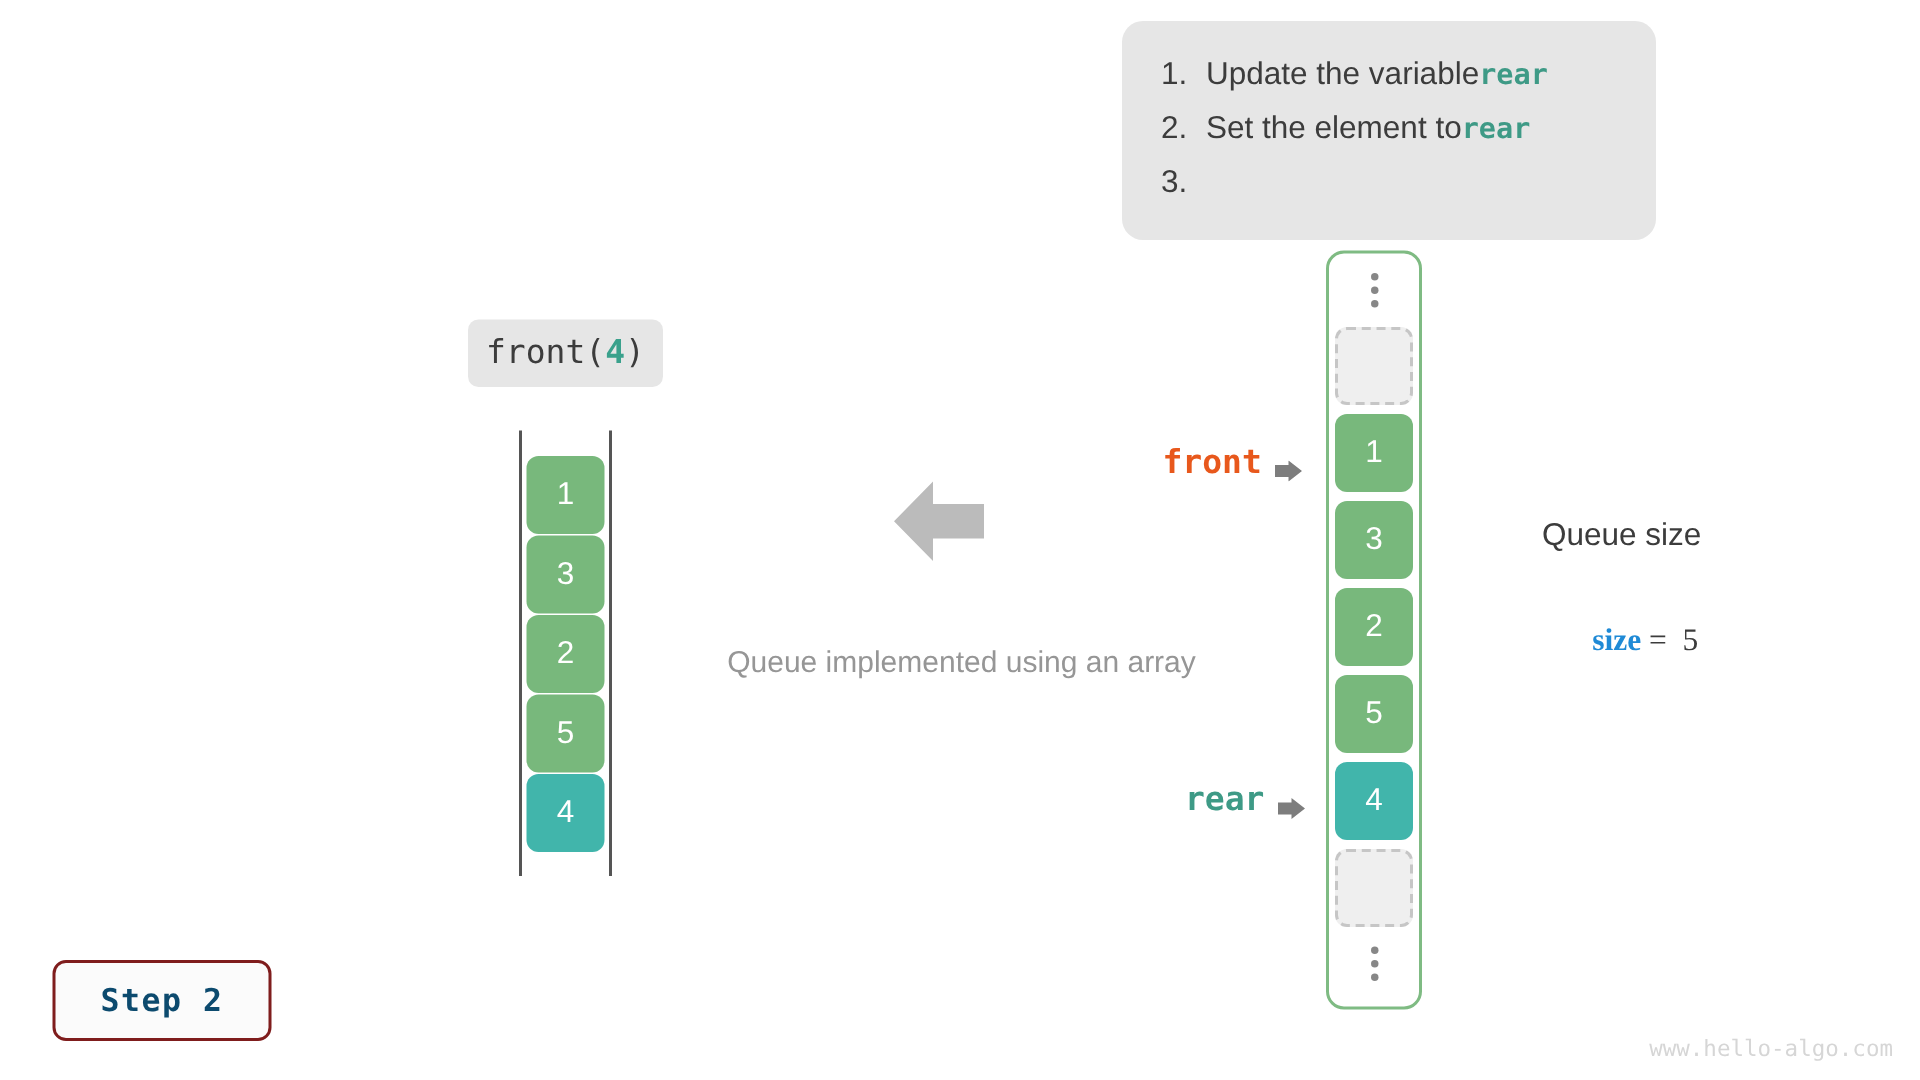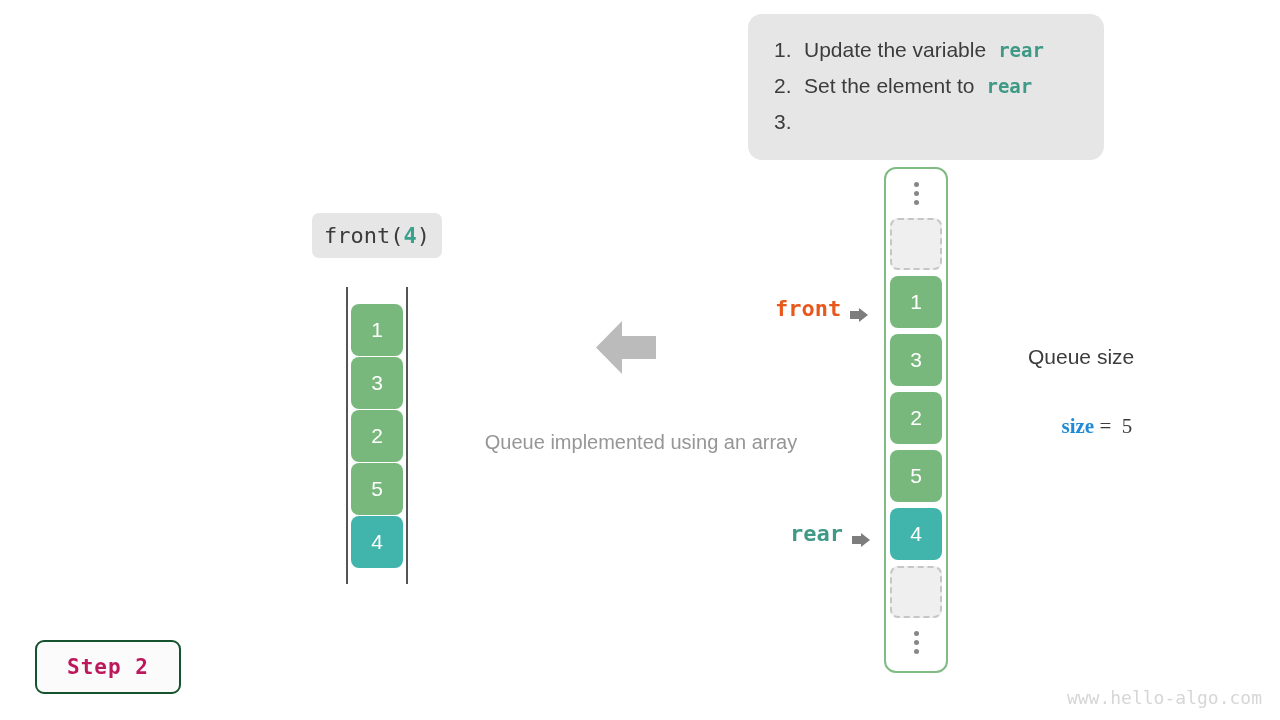--- a/index.html
+++ b/index.html
@@ -27,21 +27,21 @@
   }
   .instr-row {
     display: flex;
     align-items: baseline;
     font-size: 21px;
     line-height: 36px;
     color: #3c3c3c;
     white-space: nowrap;
   }
   .instr-num { width: 30px; flex: none; }
-  .instr-text { display: flex; align-items: center; gap: 12px; }
+  .instr-text { display: flex; align-items: center; gap: 0; }
   .kw {
     font-family: "DejaVu Sans Mono", monospace;
     font-weight: bold;
     font-size: 19px;
   }
   .kw-rear { color: #3e9a86; }
   .kw-size { color: #1f8ad6; }
 
   
   .push-badge {
@@ -190,40 +190,40 @@
   .size-expr .nm { color: #1f8ad6; font-weight: bold; }
   .size-expr .rest { color: #3c3c3c; }
 
   
   .step-badge {
     position: absolute;
     left: 35px;
     top: 640px;
     width: 146px;
     height: 54px;
-    border: 2px solid #14532d;
+    border: 2px solid #7f1d1d;
     border-radius: 9px;
     background: #fbfbfb;
     display: flex;
     align-items: center;
     justify-content: center;
     font-family: "DejaVu Sans Mono", monospace;
     font-weight: bold;
     font-size: 21px;
-    color: #be185d;
+    color: #0c4a6e;
     letter-spacing: 1px;
   }
 
   
   .watermark {
     position: absolute;
     right: 18px;
     bottom: 12px;
     font-family: "DejaVu Sans Mono", monospace;
-    font-size: 18px;
+    font-size: 15px;
     color: #d6d6d6;
   }
 </style>
 </head>
 <body>
 
 <div class="stage">
 
   <div class="instructions">
     <div class="instr-row">

